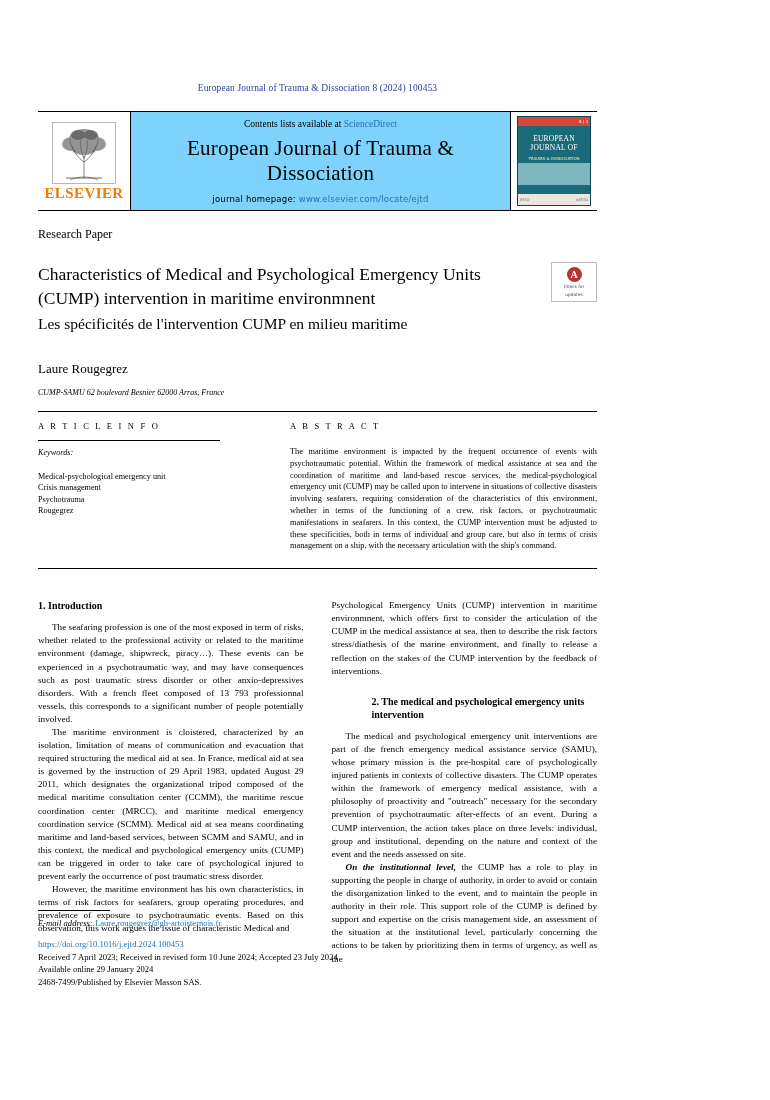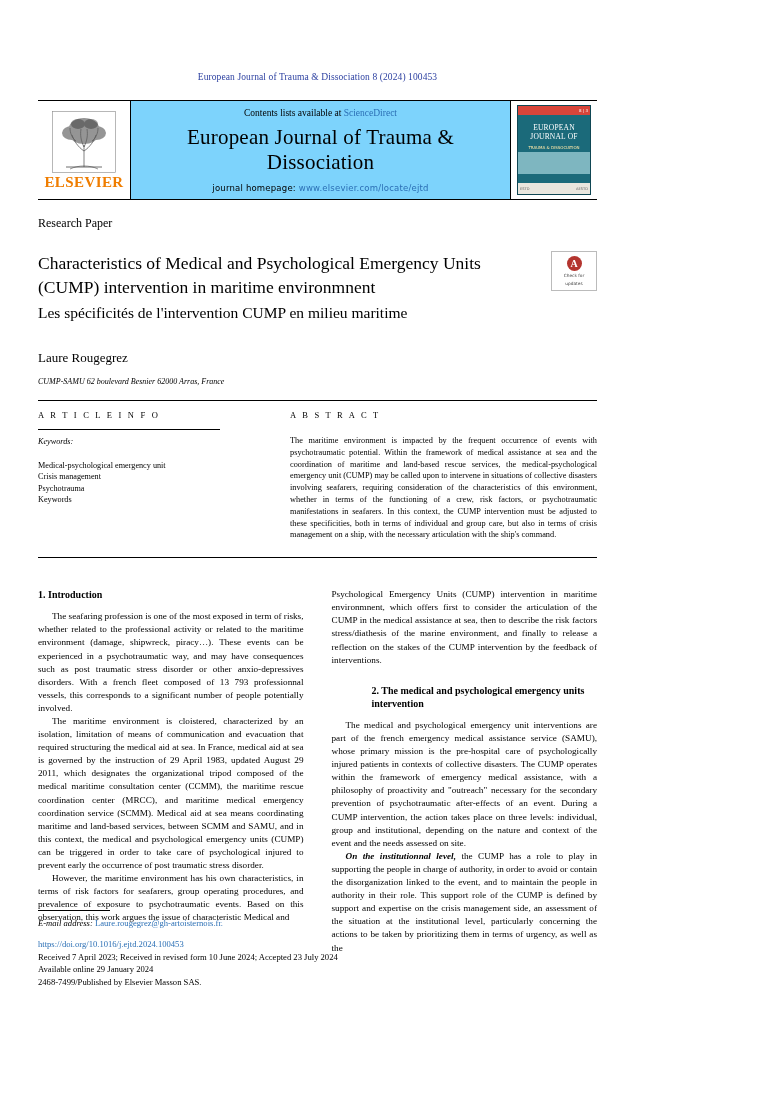--- a/index.html
+++ b/index.html
@@ -13,21 +13,21 @@
     font-family: "Liberation Serif", serif;
     color: #000000;
     position: relative;
     overflow: hidden;
   }
   .page {
     width: 635px;
     height: 1100px;
     position: relative;
     box-sizing: border-box;
-    padding: 0 38px;
+    padding: 11px 38px;
   }
 
   
   .running-head {
     text-align: center;
     font-size: 9.5px;
     color: #2b3fa0;
     padding-top: 72px;
     letter-spacing: 0.1px;
   }
@@ -408,21 +408,21 @@
   <div class="info-rule-top"></div>
 
   <div class="info-wrap">
     <div class="col-info">
       <div class="sec-label">A R T I C L E   I N F O</div>
       <div class="kw-rule"></div>
       <div class="kw-head">Keywords:</div>
       <div class="kw-item">Medical-psychological emergency unit</div>
       <div class="kw-item">Crisis management</div>
       <div class="kw-item">Psychotrauma</div>
-      <div class="kw-item">Keywords</div>
+      <div class="kw-item">Rougegrez</div>
     </div>
     <div class="col-abs">
       <div class="sec-label">A B S T R A C T</div>
       <div class="abs-text">The maritime environment is impacted by the frequent occurrence of events with psychotraumatic potential. Within the framework of medical assistance at sea and the coordination of maritime and land-based rescue services, the medical-psychological emergency unit (CUMP) may be called upon to intervene in situations of collective disasters involving seafarers, requiring consideration of the characteristics of this environment, whether in terms of the functioning of a crew, risk factors, or psychotraumatic manifestations in seafarers. In this context, the CUMP intervention must be adjusted to these specificities, both in terms of individual and group care, but also in terms of crisis management on a ship, with the necessary articulation with the ship's command.</div>
     </div>
   </div>
 
   <div class="info-rule-bot"></div>
 
   <div class="body-cols">

